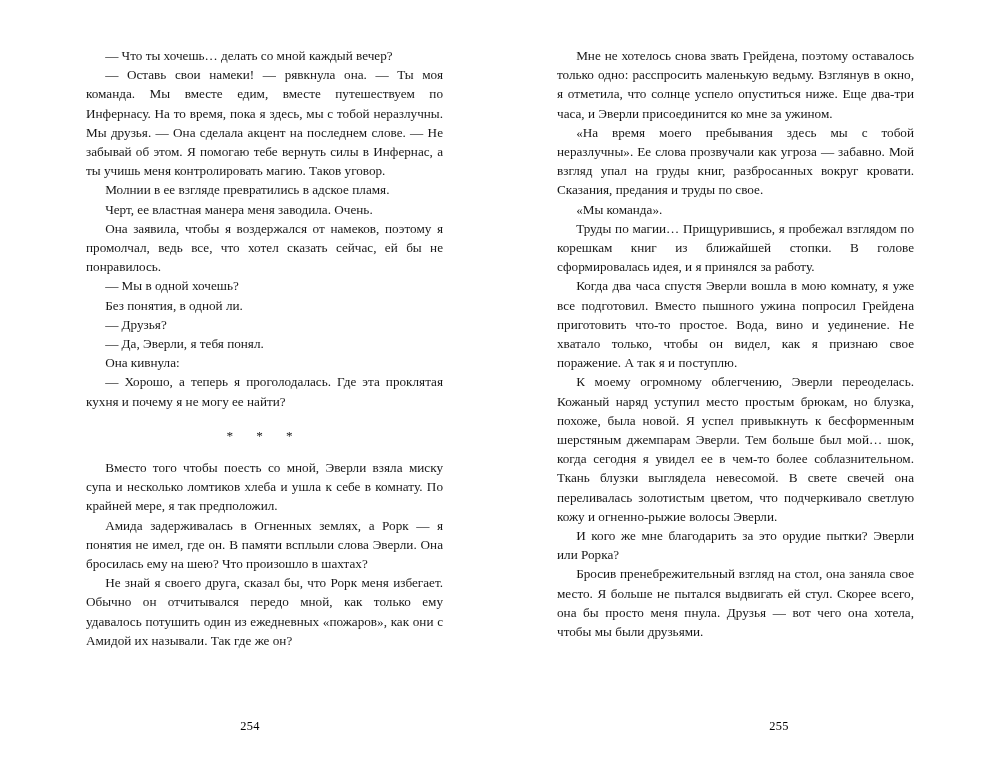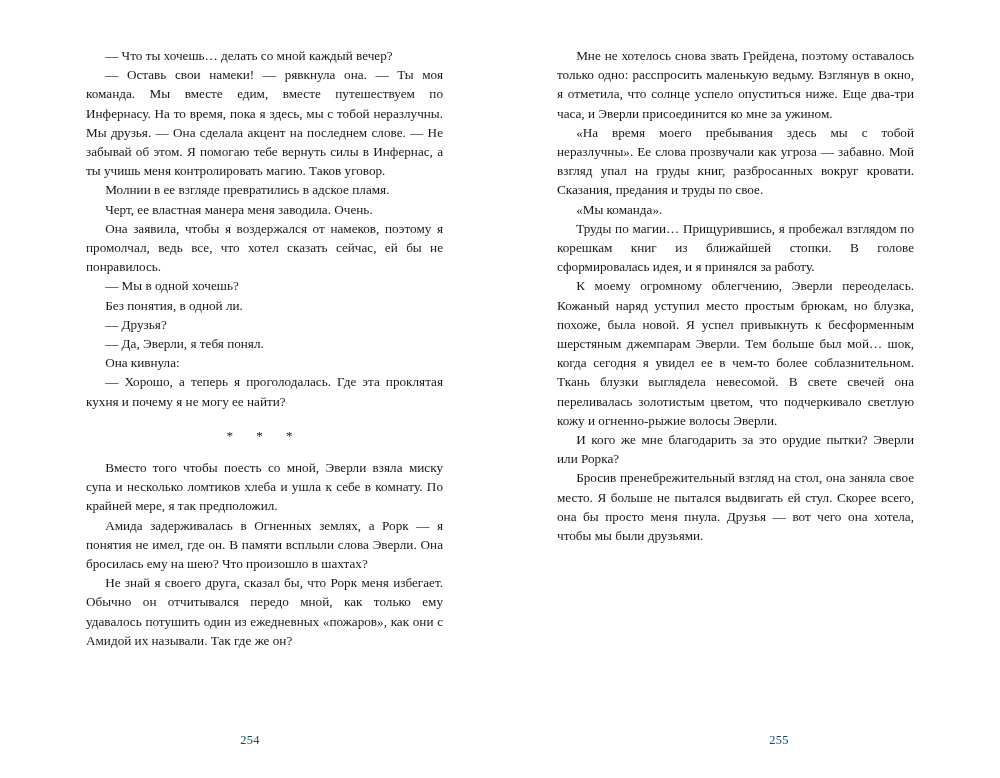--- a/index.html
+++ b/index.html
@@ -47,26 +47,26 @@
   }
   .sep {
     text-align: center;
     letter-spacing: 0.75em;
     margin: 15px 0 13px 0;
     font-size: 13.2px;
     color: #171717;
   }
   .folio {
     position: absolute;
-    bottom: 30px;
+    bottom: 44px;
     width: 100%;
     left: 0;
     text-align: center;
     font-size: 12.4px;
-    color: #0c4a6e;
+    color: #000000;
     letter-spacing: 0.02em;
   }
   .page-left .folio { padding-right: 29px; }
   .page-right .folio { padding-left: 29px; }
 </style>
 </head>
 <body>
 
 <div class="spread">
 
@@ -92,20 +92,21 @@
     </div>
     <div class="folio">254</div>
   </div>
 
   <div class="page page-right">
     <div class="text-block">
       <p>Мне не хотелось снова звать Грейдена, поэтому оставалось только одно: расспросить маленькую ведьму. Взглянув в окно, я отметила, что солнце успело опуститься ниже. Еще два-три часа, и Эверли присоединится ко мне за ужином.</p>
       <p>«На время моего пребывания здесь мы с тобой неразлучны». Ее слова прозвучали как угроза — забавно. Мой взгляд упал на груды книг, разбросанных вокруг кровати. Сказания, предания и труды по свое.</p>
       <p>«Мы команда».</p>
       <p>Труды по магии… Прищурившись, я пробежал взглядом по корешкам книг из ближайшей стопки. В голове сформировалась идея, и я принялся за работу.</p>
+      <p>Когда два часа спустя Эверли вошла в мою комнату, я уже все подготовил. Вместо пышного ужина попросил Грейдена приготовить что-то простое. Вода, вино и уединение. Не хватало только, чтобы он видел, как я признаю свое поражение. А так я и поступлю.</p>
       <p>К моему огромному облегчению, Эверли переоделась. Кожаный наряд уступил место простым брюкам, но блузка, похоже, была новой. Я успел привыкнуть к бесформенным шерстяным джемпарам Эверли. Тем больше был мой… шок, когда сегодня я увидел ее в чем-то более соблазнительном. Ткань блузки выглядела невесомой. В свете свечей она переливалась золотистым цветом, что подчеркивало светлую кожу и огненно-рыжие волосы Эверли.</p>
       <p>И кого же мне благодарить за это орудие пытки? Эверли или Рорка?</p>
       <p>Бросив пренебрежительный взгляд на стол, она заняла свое место. Я больше не пытался выдвигать ей стул. Скорее всего, она бы просто меня пнула. Друзья — вот чего она хотела, чтобы мы были друзьями.</p>
     </div>
     <div class="folio">255</div>
   </div>
 
 </div>
 
 </body></html>

